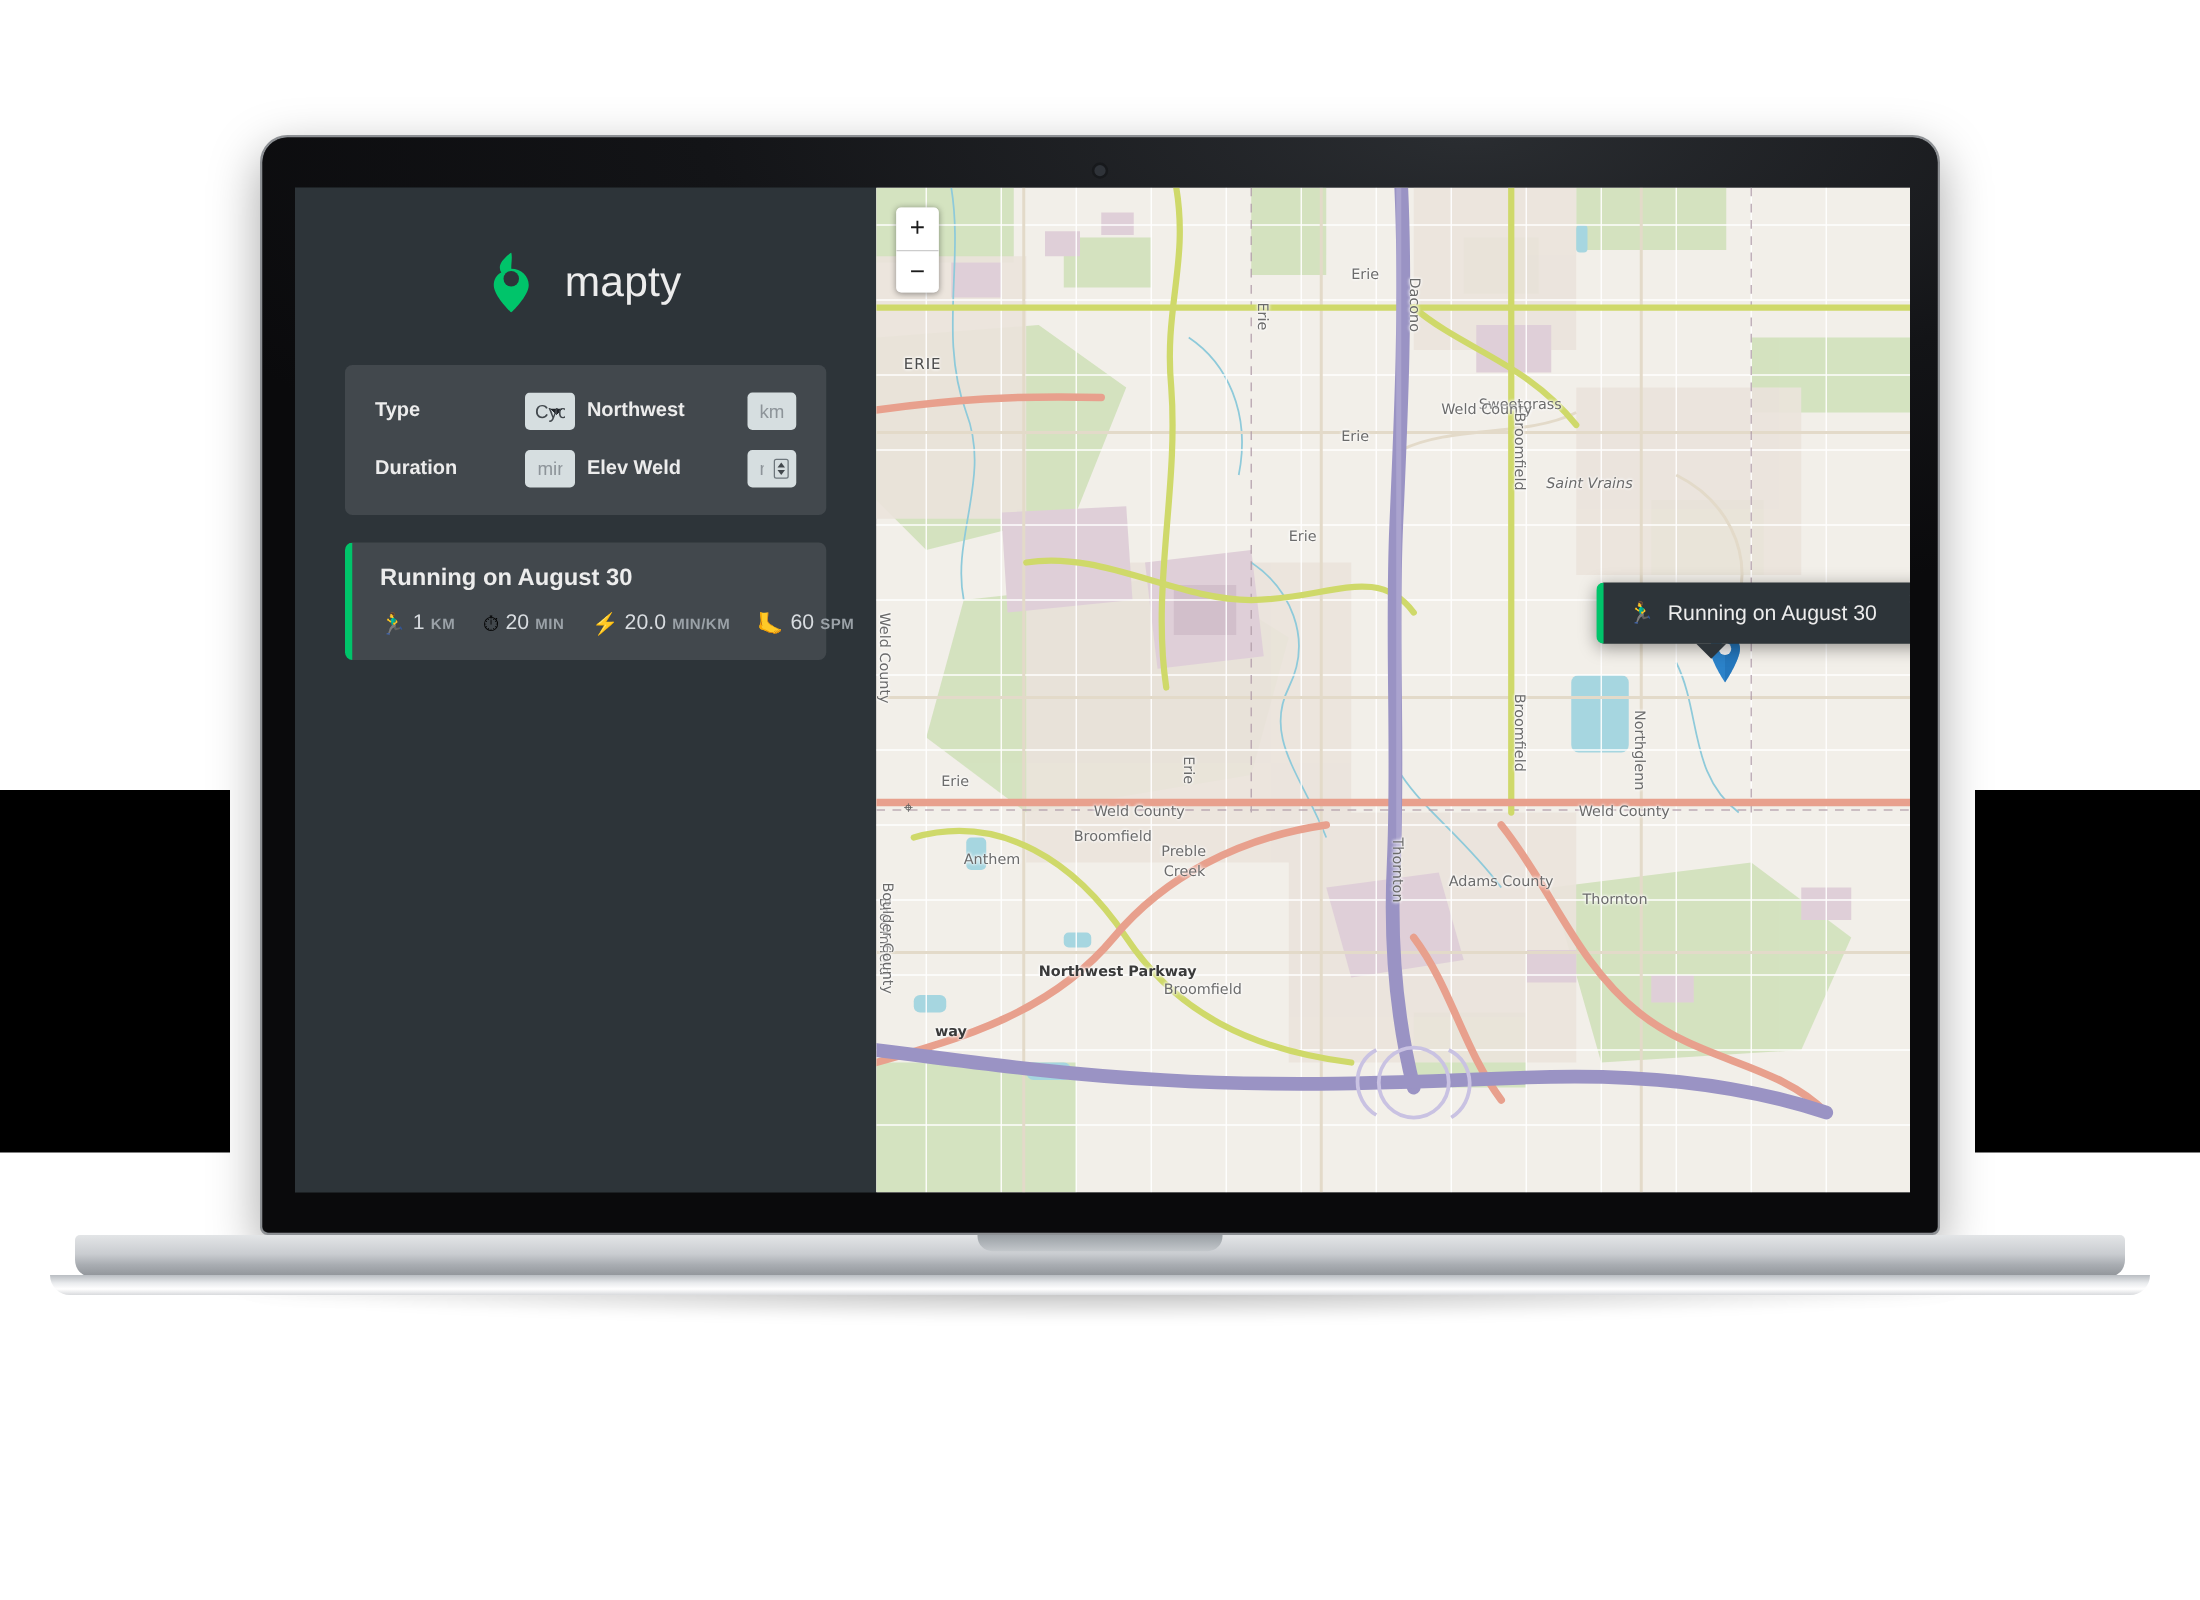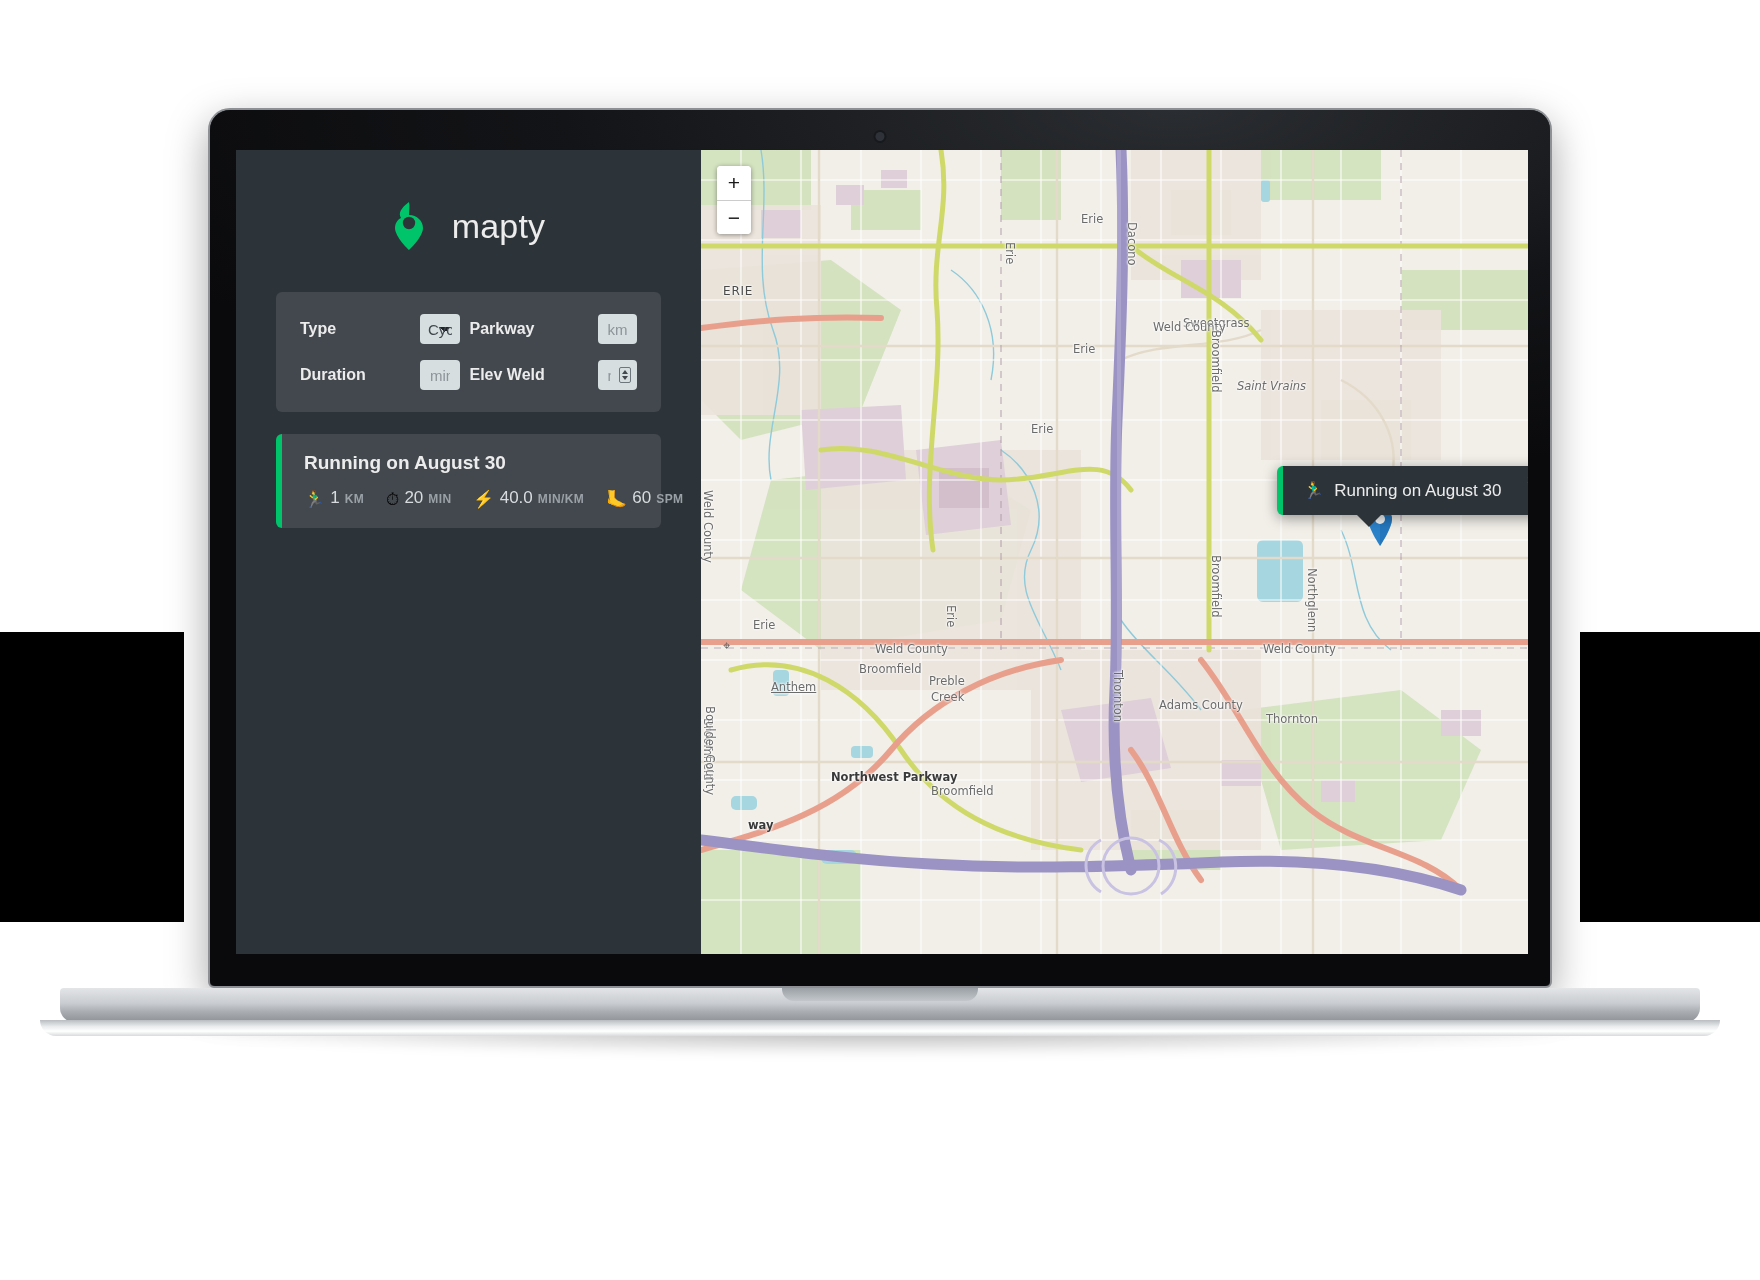--- a/index.html
+++ b/index.html
@@ -229,21 +229,21 @@
           </svg>
           <span class="logo-text">mapty</span>
         </div>
 
         <form class="form">
           <label class="form-label">Type</label>
           <select class="form-select">
             <option>Cyclir</option>
           </select>
 
-          <label class="form-label">Parkway</label>
+          <label class="form-label">Northwest</label>
           <input class="form-input" type="text" placeholder="km" style="">
 
           <label class="form-label">Duration</label>
           <input class="form-input" type="text" placeholder="min" style="">
 
           <label class="form-label">Elev Weld</label>
           <div class="spin-wrap">
             <input class="form-input" type="text" placeholder="meters" style="">
             <span class="spinner">
               <i class="up"></i>
@@ -263,21 +263,21 @@
             </span>
 
             <span class="detail">
               <span class="detail-icon">⏱</span>
               <span class="detail-value">20</span>
               <span class="detail-unit">MIN</span>
             </span>
 
             <span class="detail">
               <span class="detail-icon">⚡️</span>
-              <span class="detail-value">40.0</span>
+              <span class="detail-value">20.0</span>
               <span class="detail-unit">MIN/KM</span>
             </span>
 
             <span class="detail">
               <span class="detail-icon">🦶</span>
               <span class="detail-value">60</span>
               <span class="detail-unit">SPM</span>
             </span>
 
           </div>
@@ -413,21 +413,21 @@
             <div class="mlabel" style="left: 158px; top: 512px;">Broomfield</div>
             <div class="mlabel" style="left: 230px; top: 634px;">Broomfield</div>
             <div class="mlabel vert" style="left: 0px; top: 568px;">Broomfield</div>
             <div class="mlabel" style="left: 536px; top: 229px; font-style: italic;">Saint Vrains</div>
             <div class="mlabel vert" style="left: 604px; top: 418px;">Northglenn</div>
             <div class="mlabel" style="left: 458px; top: 536px; margin-top: 12px;">Adams County</div>
             <div class="mlabel" style="left: 565px; top: 562px;">Thornton</div>
             <div class="mlabel vert" style="left: 410px; top: 520px;">Thornton</div>
             <div class="mlabel" style="left: 228px; top: 524px;">Preble</div>
             <div class="mlabel" style="left: 230px; top: 540px;">Creek</div>
-            <div class="mlabel" style="left: 70px; top: 530px; text-decoration: underline;">Anthem</div>
+            <div class="mlabel" style="left: 70px; top: 530px;">Anthem</div>
             <div class="mlabel vert" style="left: 2px; top: 556px;">Boulder County</div>
             <div class="mlabel road" style="left: 130px; top: 620px;">Northwest Parkway</div>
             <div class="mlabel road" style="left: 0px; top: 668px; margin-left: 47px;">way</div>
           </div>
 
         <div class="map-zoom">
           <button>+</button>
           <button>−</button>
         </div>
 

